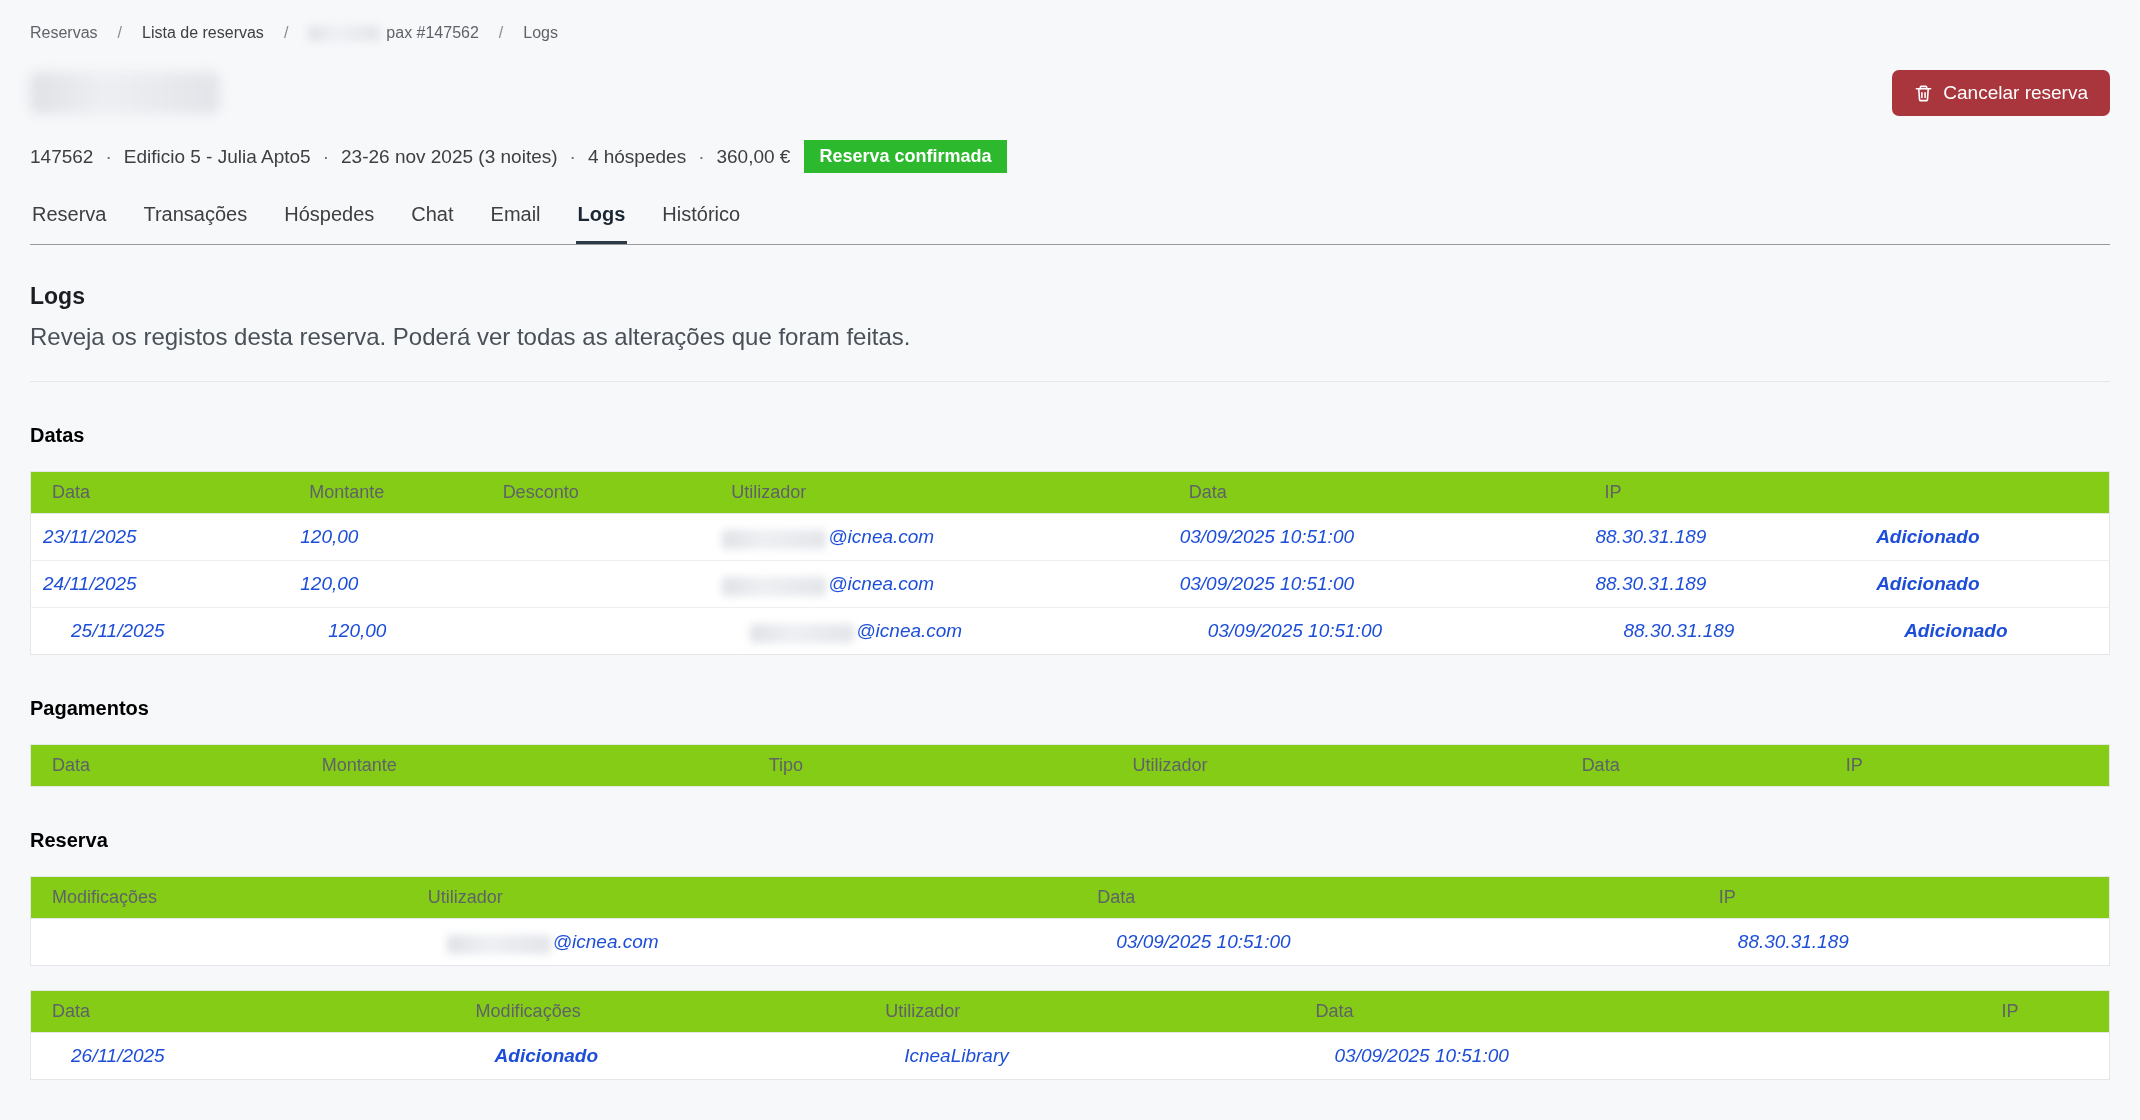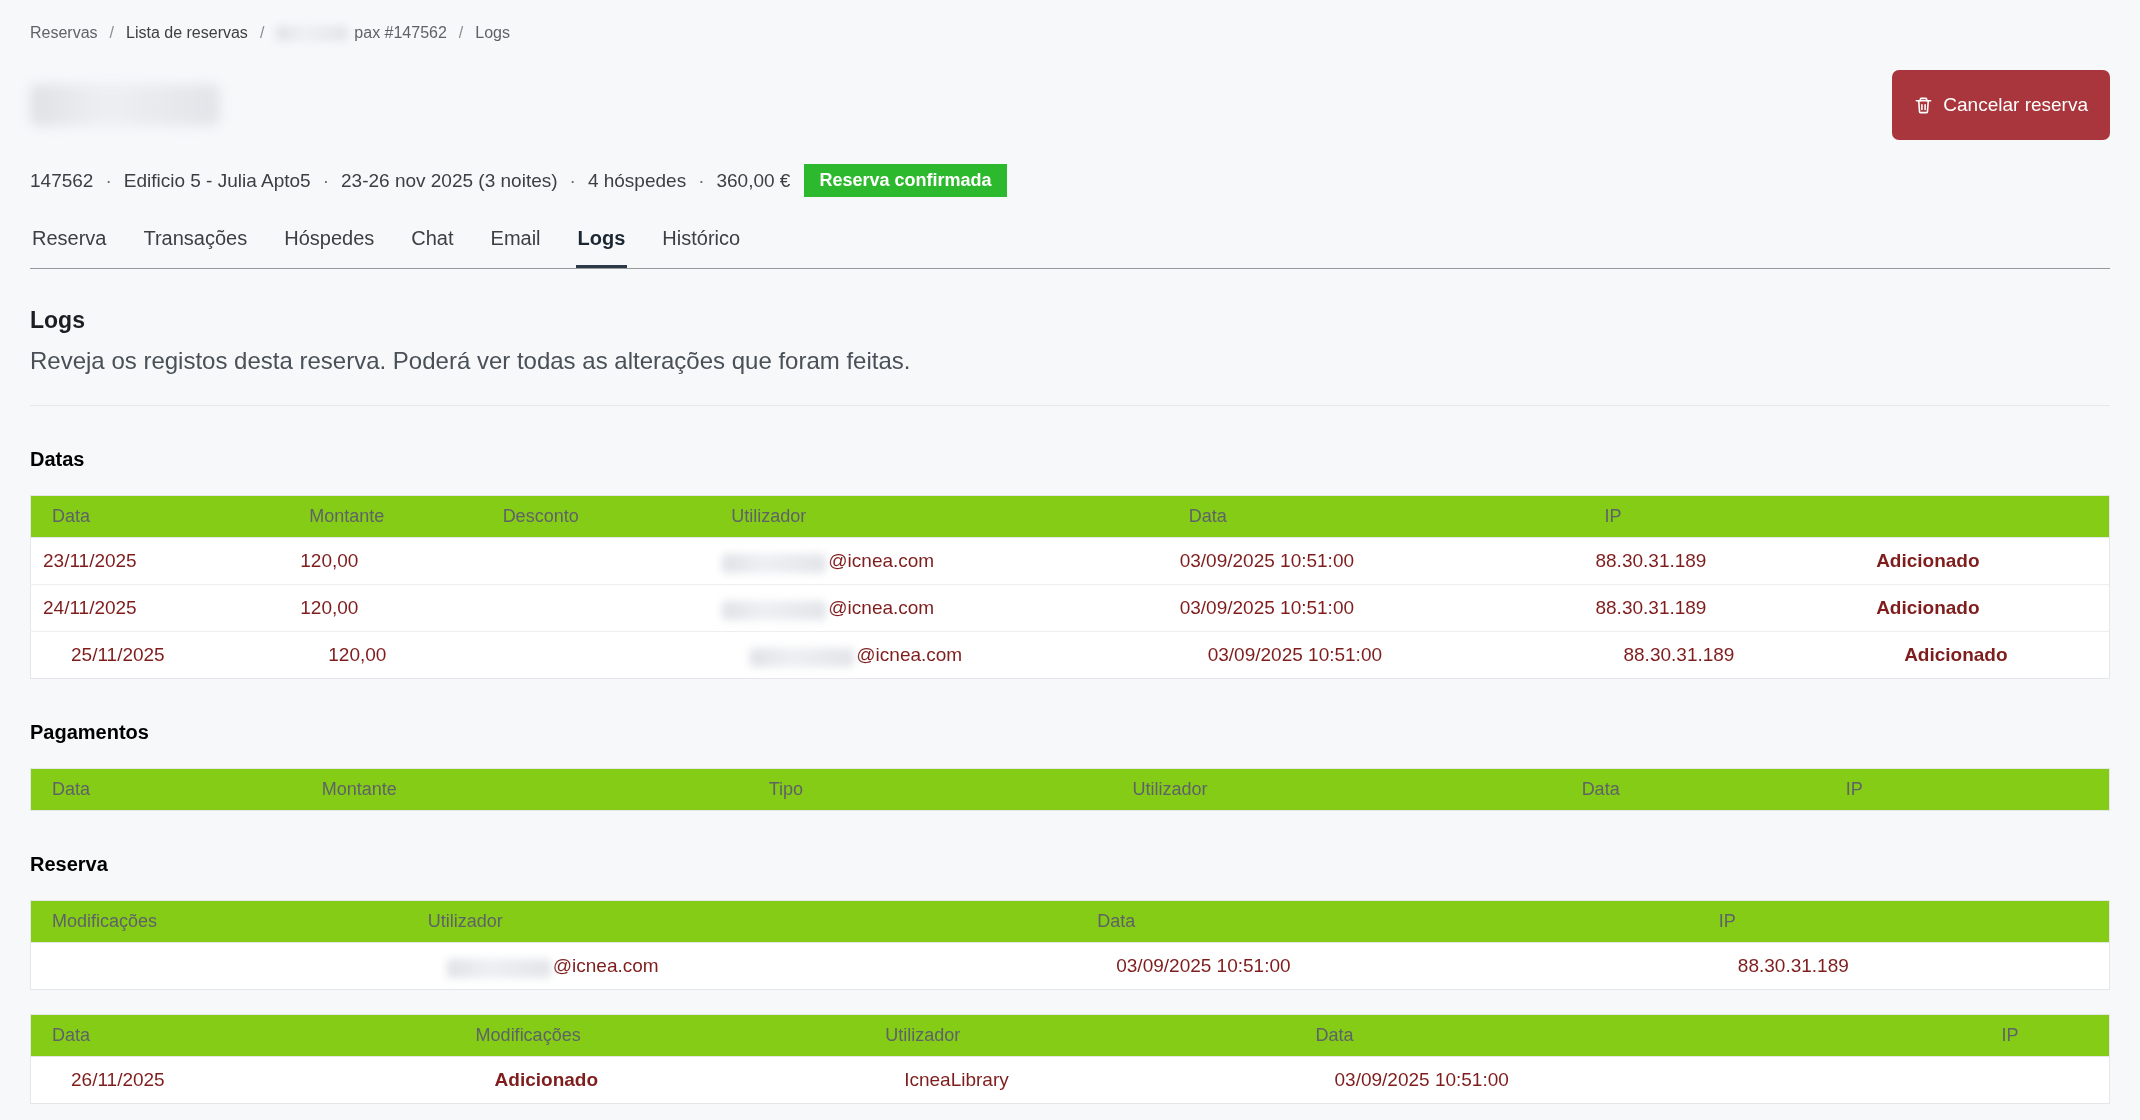--- a/index.html
+++ b/index.html
@@ -6,37 +6,37 @@
   html, body { width: 2140px; }
   body {
     min-height: 1120px;
     background: #f7f8fa;
     font-family: "Liberation Sans", "DejaVu Sans", sans-serif;
     color: #212529;
   }
   .page { padding: 24px 30px 40px 30px; }
 
   
-  .breadcrumb { font-size: 16px; color: #5f6368; display: flex; align-items: flex-start; gap: 12px; }
+  .breadcrumb { font-size: 16px; color: #5f6368; display: flex; align-items: flex-start; gap: 20px; }
   .breadcrumb .sep { color: #8a8d91; }
   .breadcrumb a.crumb-link { color: #404040; text-decoration: none; cursor: pointer; }
   .crumb-combined { display: inline-flex; align-items: center; gap: 6px; color: #5f6368; }
 
   
   .blur { display: inline-block; background: linear-gradient(90deg,#dfe1e6,#edeff2 40%,#e2e4e9); filter: blur(4px); border-radius: 4px; vertical-align: middle; }
   .blur-crumb { width: 72px; height: 15px; }
   .blur-title { width: 190px; height: 42px; border-radius: 8px; filter: blur(6px); }
   .blur-email { width: 104px; height: 19px; margin-right: 2px; }
 
   
   .title-row { margin-top: 28px; display: flex; justify-content: space-between; align-items: center; }
   .cancel-btn {
     display: inline-flex; align-items: center; gap: 10px;
     background: #a8363c; color: #ffffff; border: none; border-radius: 7px;
-    font-size: 19px; font-family: inherit; padding: 24px 22px; cursor: pointer;
+    font-size: 19px; font-family: inherit; padding: 12px 22px; cursor: pointer;
   }
   .cancel-btn svg { display: block; }
 
   
   .meta-row { margin-top: 24px; display: flex; align-items: center; font-size: 19px; color: #3c4043; flex-wrap: wrap; }
   .meta-item + .meta-item::before { content: "·"; color: #6b6f73; margin: 0 12px; }
   .badge {
     margin-left: 14px; background: #2db92d; color: #ffffff;
     font-size: 18px; font-weight: 700; padding: 6px 15px; border-radius: 0;
   }
@@ -51,22 +51,22 @@
   .logs-desc { margin-top: 13px; font-size: 24px; color: #495057; padding-bottom: 30px; border-bottom: 1px solid #e7e8ea; }
 
   
   .section-title { margin-top: 42px; font-size: 20px; font-weight: 700; color: #000000; }
   table.log-table { width: 100%; border-collapse: collapse; margin-top: 24px; background: #ffffff; border: 1px solid #e4e6e9; table-layout: fixed; }
   table.log-table thead th {
     background: #84cc16; font-size: 18px; font-weight: 400; color: #5f6368;
     text-align: left; padding: 10px 21px; border-bottom: 1px solid #e4e6e9;
   }
   table.log-table tbody td {
-    font-size: 19px; color: #7f1d1d; padding: 12px 12px;
-    border-bottom: 1px solid #eceef0; white-space: nowrap; overflow: hidden;
+    font-size: 19px; color: #1d4ed8; padding: 12px 12px;
+    border-bottom: 1px solid #eceef0; white-space: nowrap; overflow: hidden; font-style: italic;
   }
   table.log-table tbody tr:last-child td { border-bottom: none; padding-left: 40px; }
   td.status-green { color: #2e7d32; font-weight: 700; }
   .user-cell .blur-email { position: relative; top: 2px; }
 </style>
 </head>
 <body>
 
 <div class="page">
 

